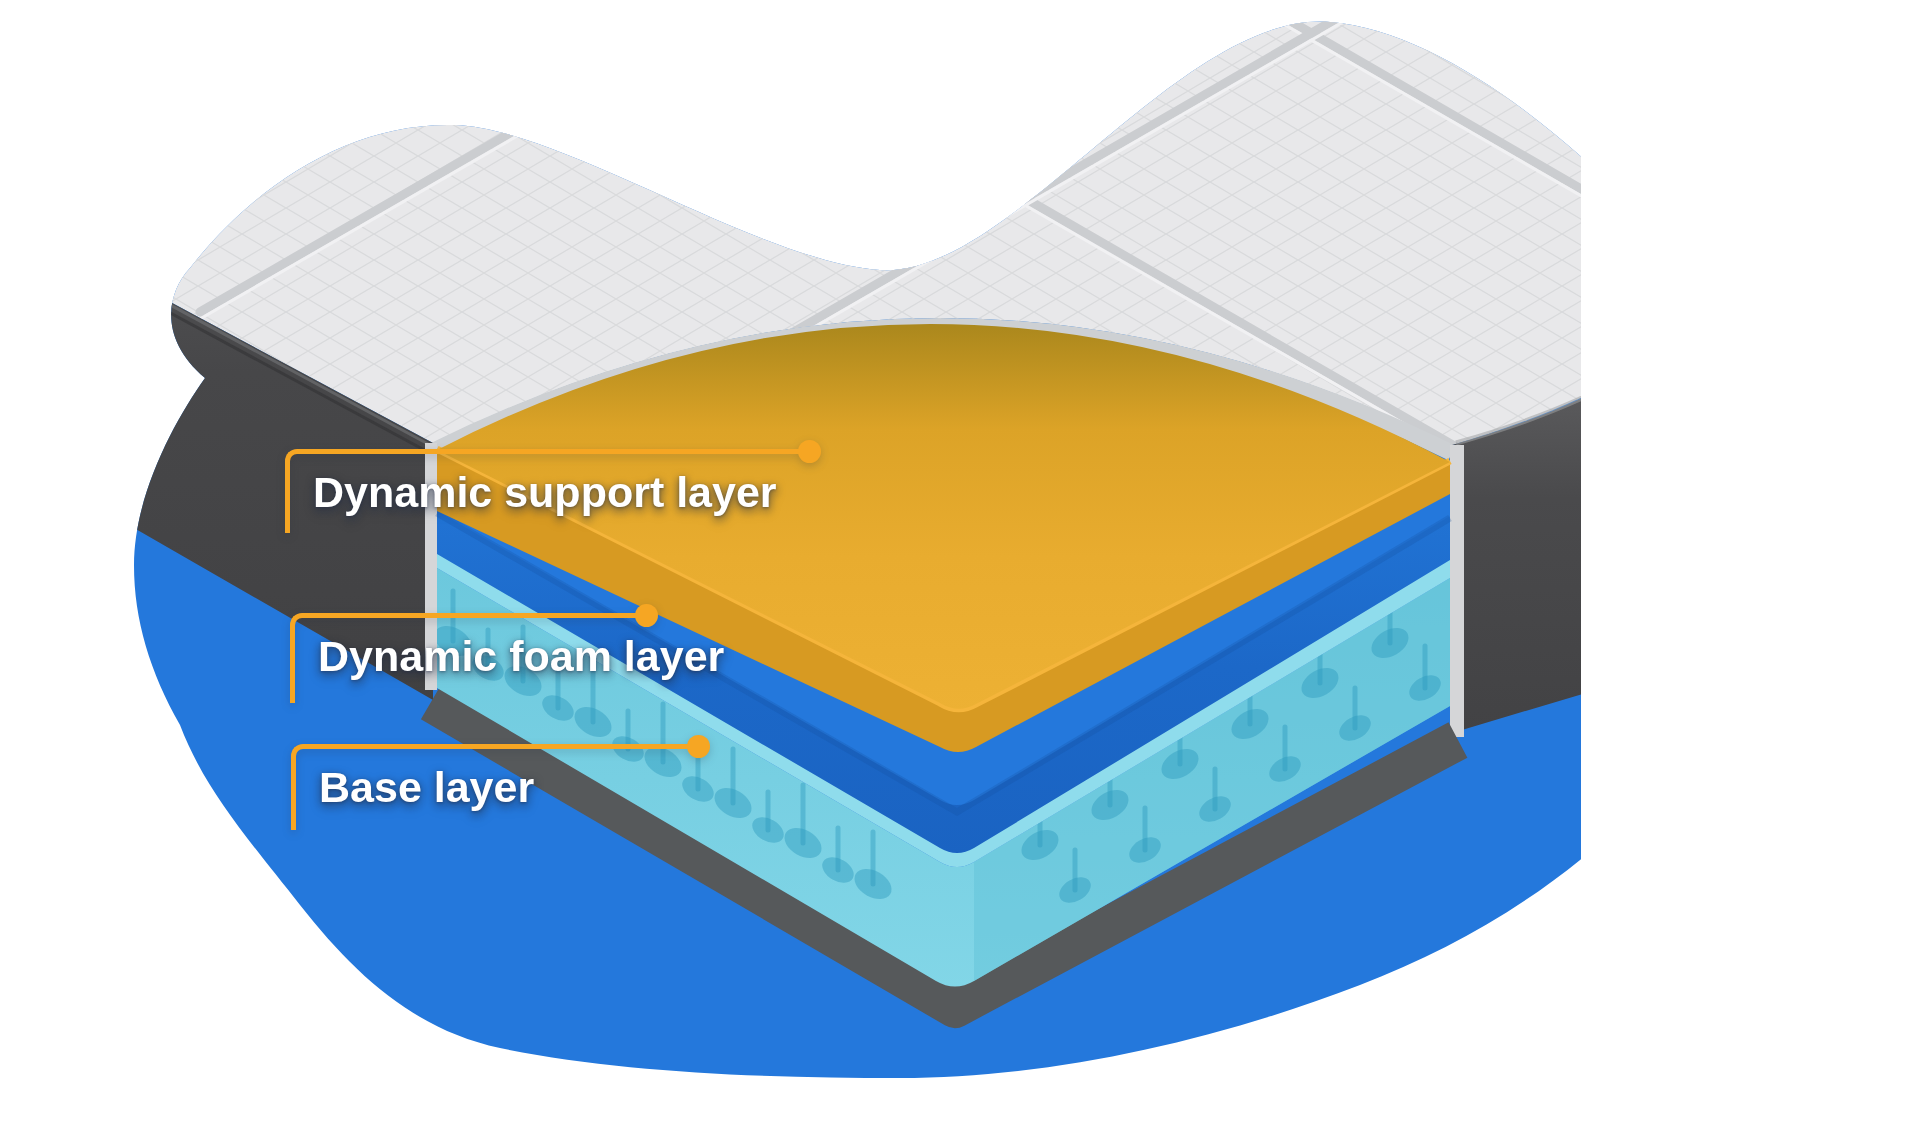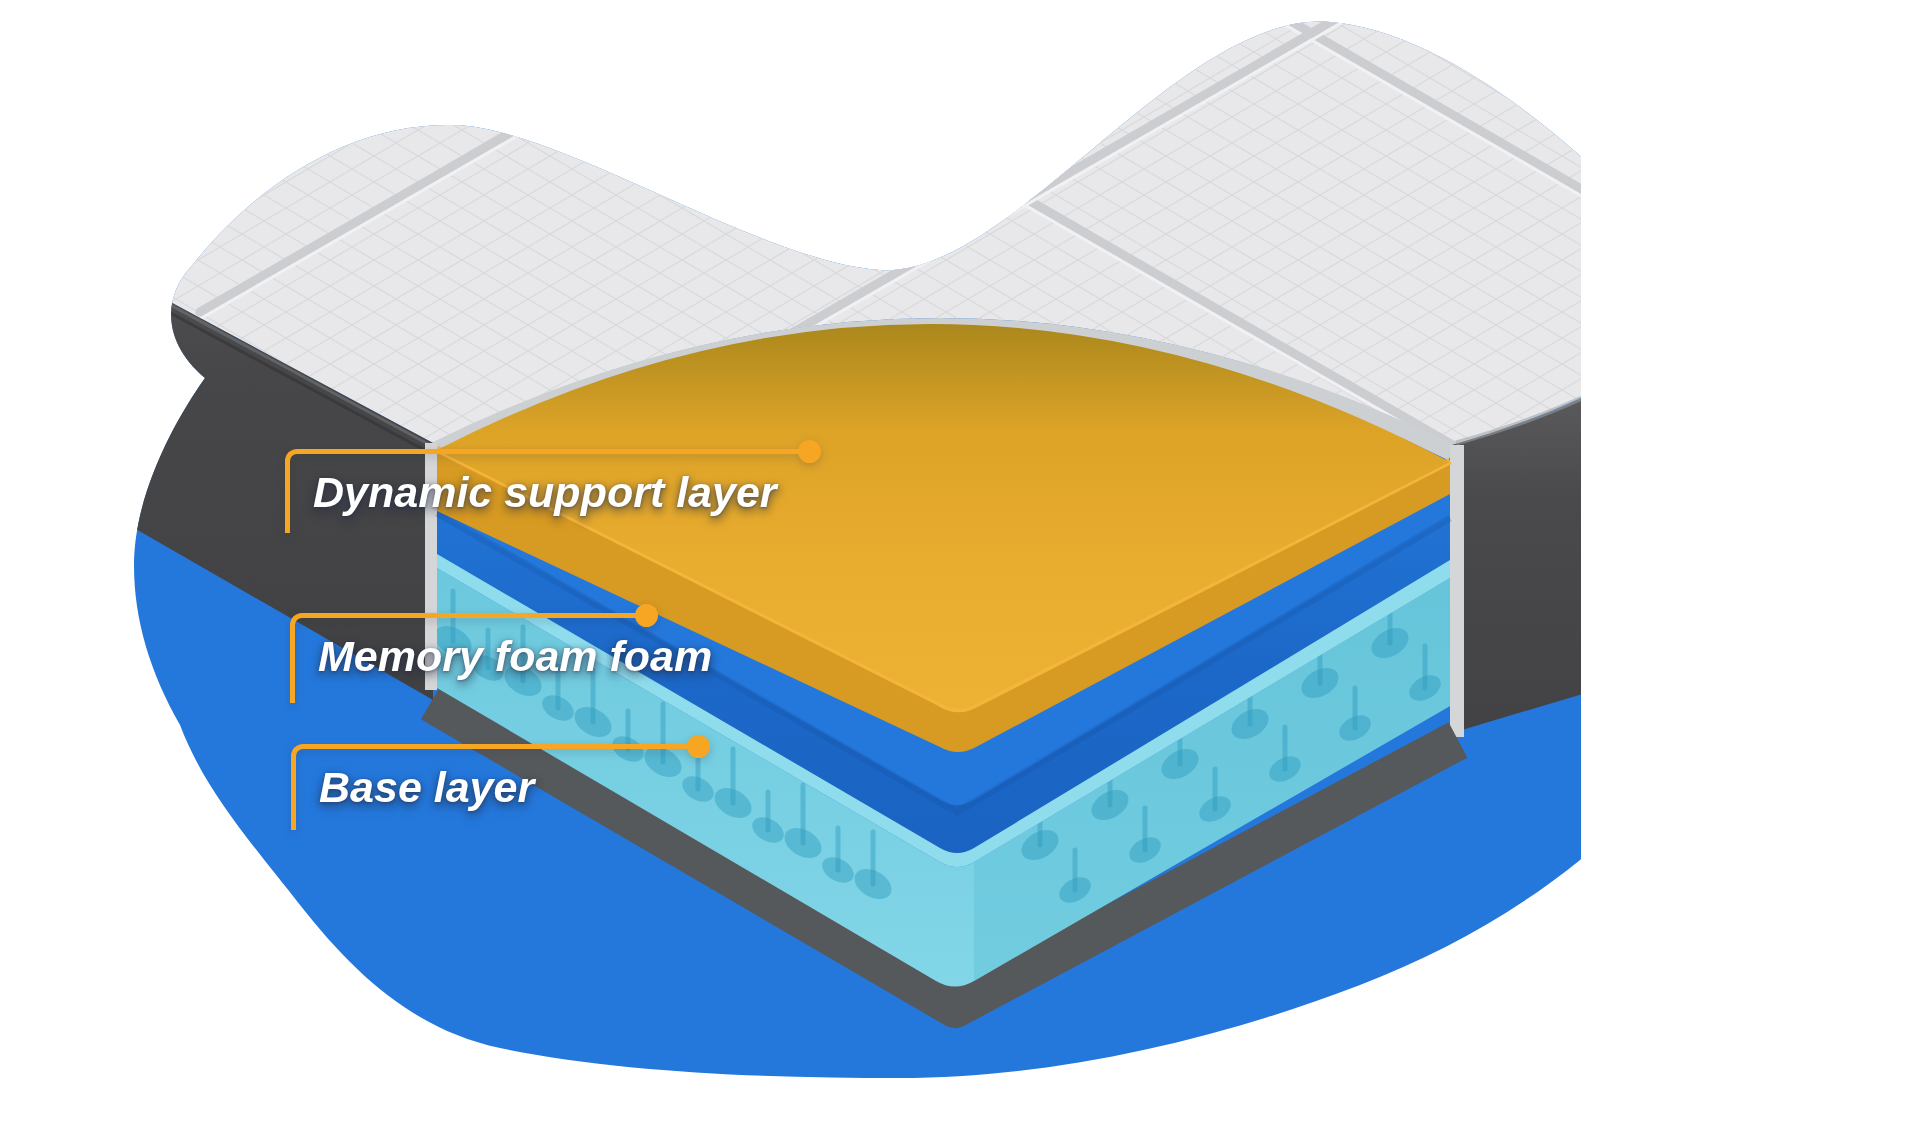--- a/index.html
+++ b/index.html
@@ -2,21 +2,20 @@
 <html><head>
 <meta charset="utf-8">
 <style>
   html,body{margin:0;padding:0;background:#fff;}
   .stage{
     position:relative;
     width:1581px;height:1138px;
     overflow:hidden;
     background:#ffffff;
     font-family:"Liberation Sans", sans-serif;
-    font-style:italic;
   }
   .stage svg{position:absolute;left:0;top:0;}
   
   .callout{position:absolute;filter:drop-shadow(0 3px 4px rgba(30,40,60,.22));}
   .callout .frame{
     border-left:5px solid #F6A623;
     border-top:5px solid #F6A623;
     border-top-left-radius:12px;
   }
   .callout .dot{
@@ -212,21 +211,21 @@
 
   <div class="callout c1">
     <div class="frame"></div>
     <span class="dot"></span>
     <span class="txt">Dynamic support layer</span>
   </div>
 
   <div class="callout c2">
     <div class="frame"></div>
     <span class="dot"></span>
-    <span class="txt">Memory foam foam</span>
+    <span class="txt">Dynamic foam layer</span>
   </div>
 
   <div class="callout c3">
     <div class="frame"></div>
     <span class="dot"></span>
     <span class="txt">Base layer</span>
   </div>
 
 </div>
 

